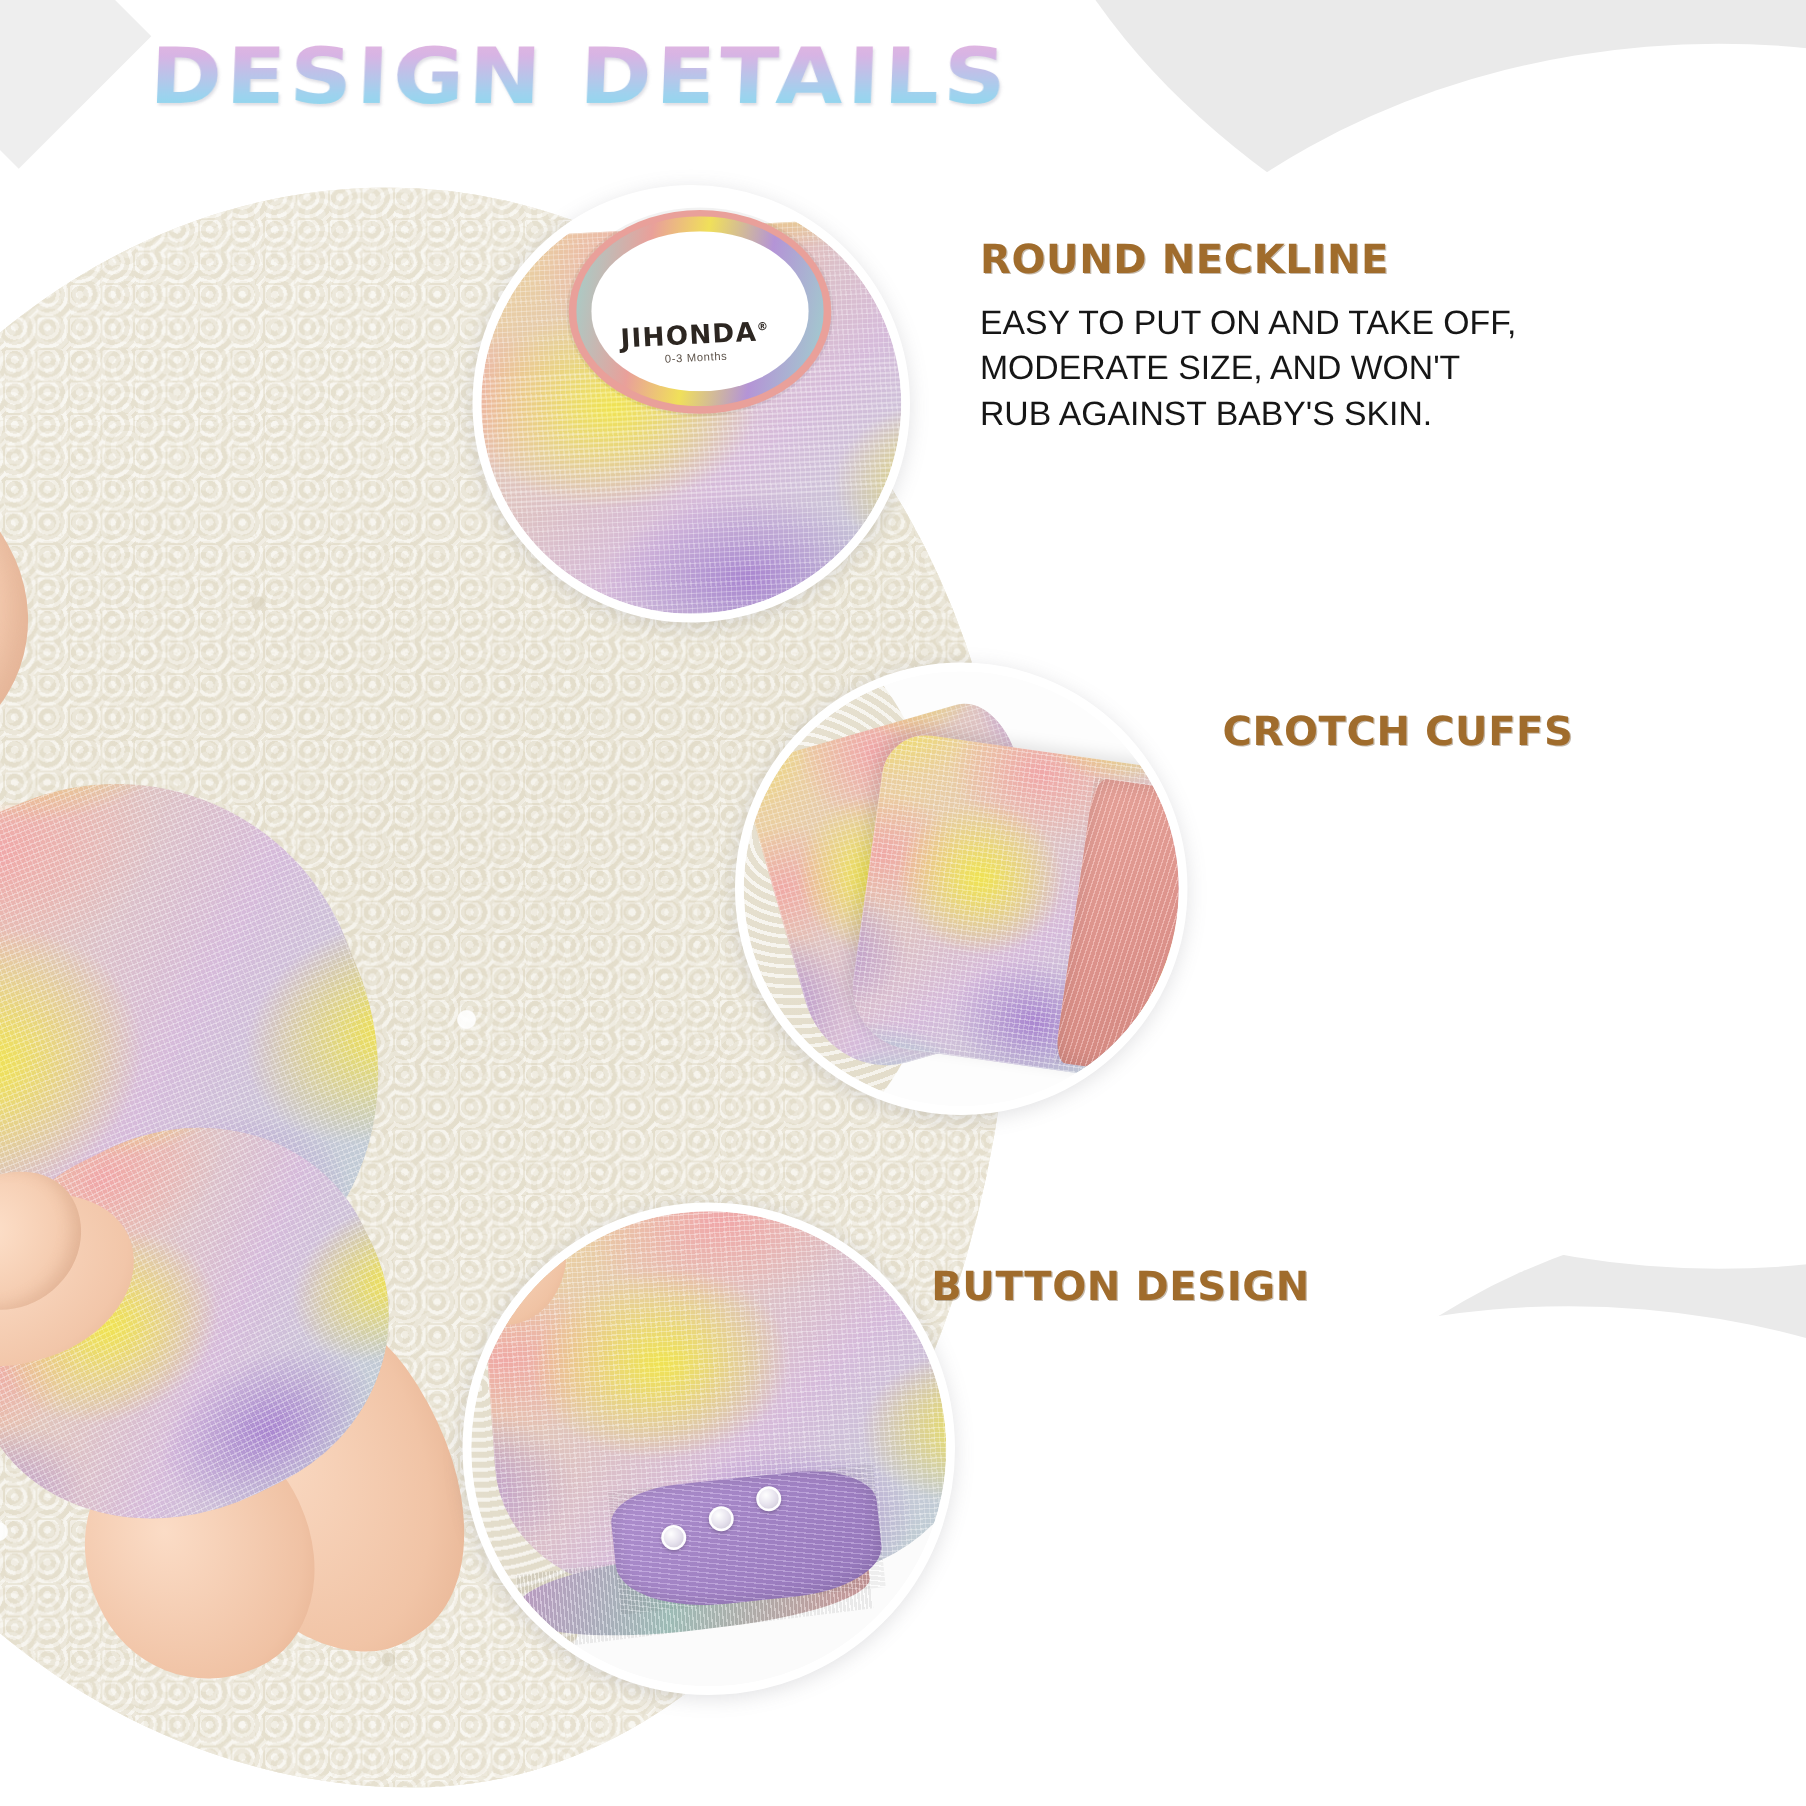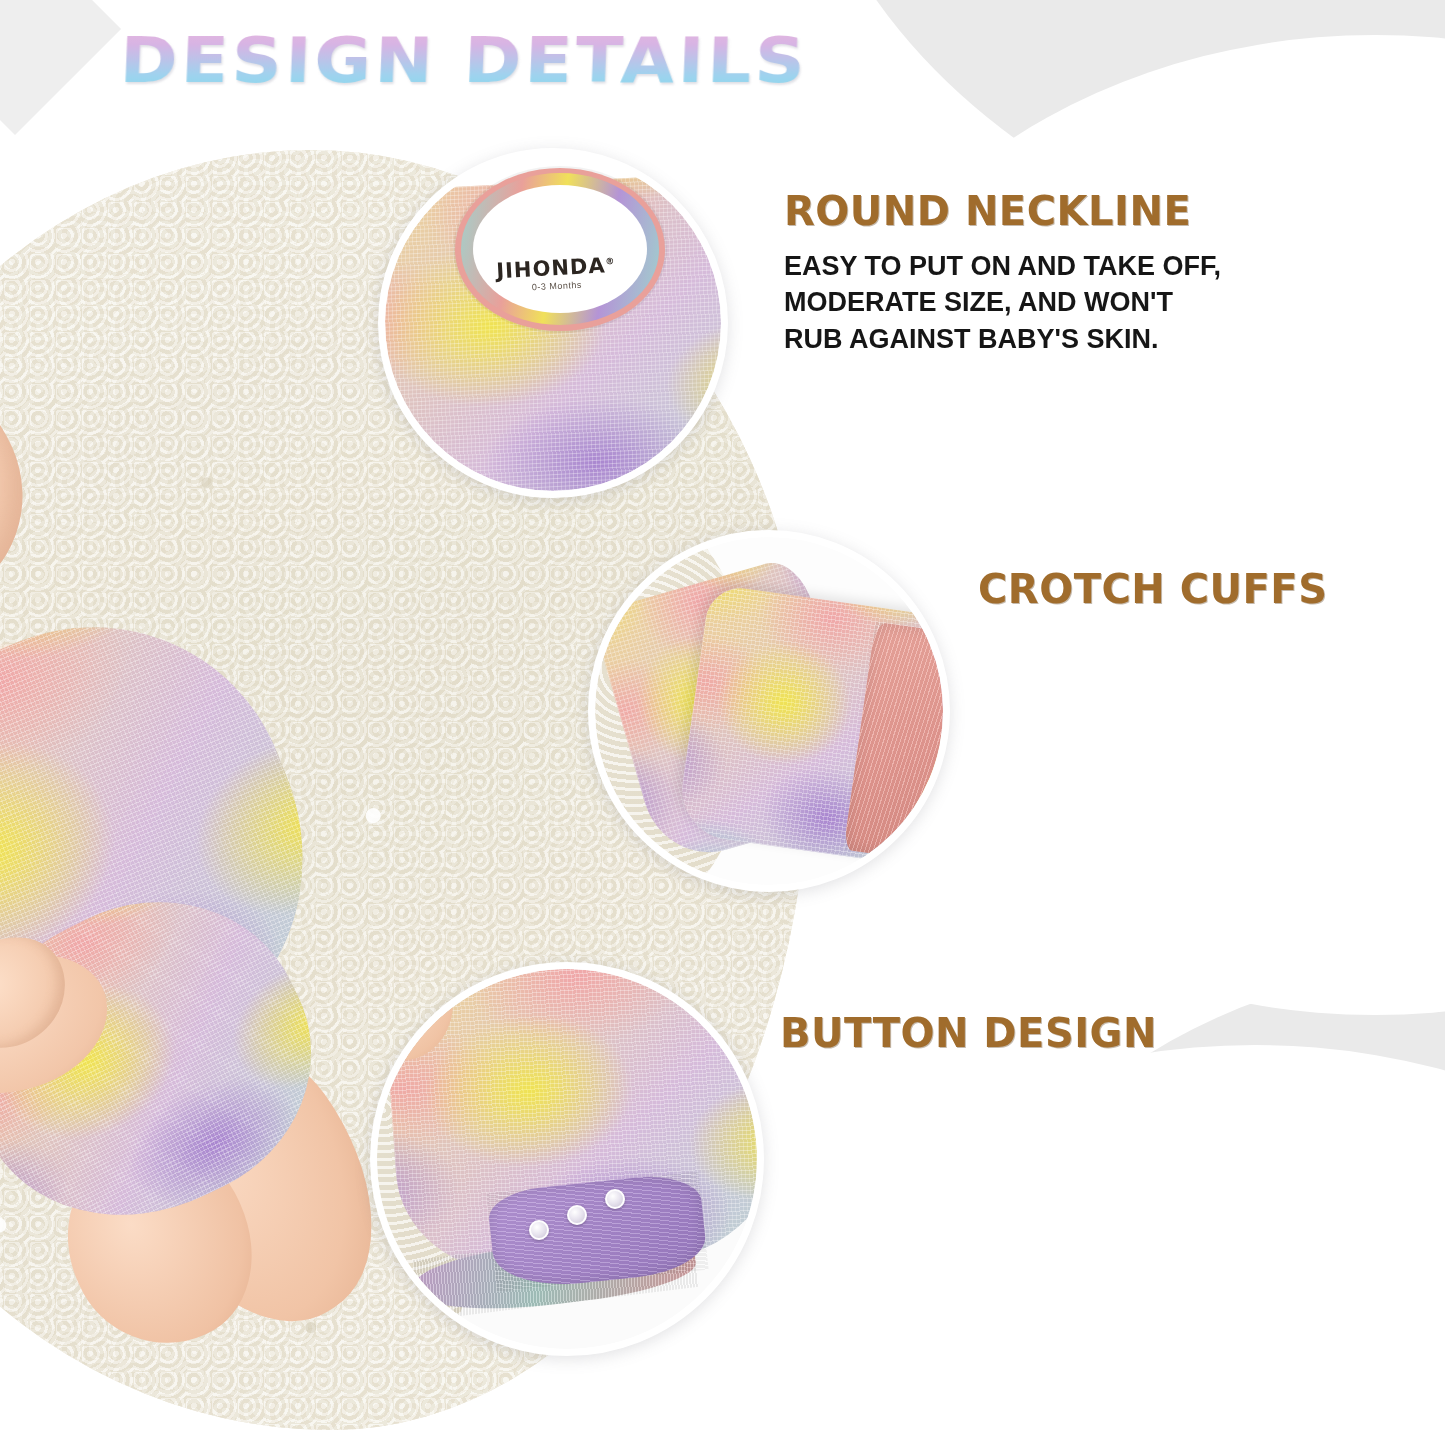--- a/index.html
+++ b/index.html
@@ -353,39 +353,39 @@
     border-radius:50%;
     z-index:1;
   }
 
   
   .block{ position:absolute; z-index:25; }
   .block h2{
     margin:0 0 14px 0;
     font-family:"DejaVu Sans",sans-serif;
     font-weight:bold;
-    font-size:40px;
+    font-size:32px;
     letter-spacing:.5px;
     color:#a06c2c;
     text-shadow:1px 1px 0 rgba(90,58,20,.35);
     white-space:nowrap;
   }
   .block p{
     margin:0;
     font-family:"Liberation Sans",sans-serif;
-    font-weight:bold;
+    font-weight:normal;
     font-size:27px;
     line-height:1.35;
     color:#161616;
     white-space:pre-line;
   }
 
   #block-neckline{ left:784px; top:188px;  width:470px; }
   #block-cuffs   { left:978px; top:566px;  width:450px; }
-  #block-button  { left:780px; top:1010px; width:450px; }
+  #block-button  { left:745px; top:1010px; width:450px; }
 </style>
 </head>
 <body>
 
 <div class="canvas">
 
   <div class="bg-corner-topleft"></div>
   <div class="bg-gray-topright"></div>
   <div class="bg-white-arc"></div>
   <div class="bg-gray-bottomright"></div>

